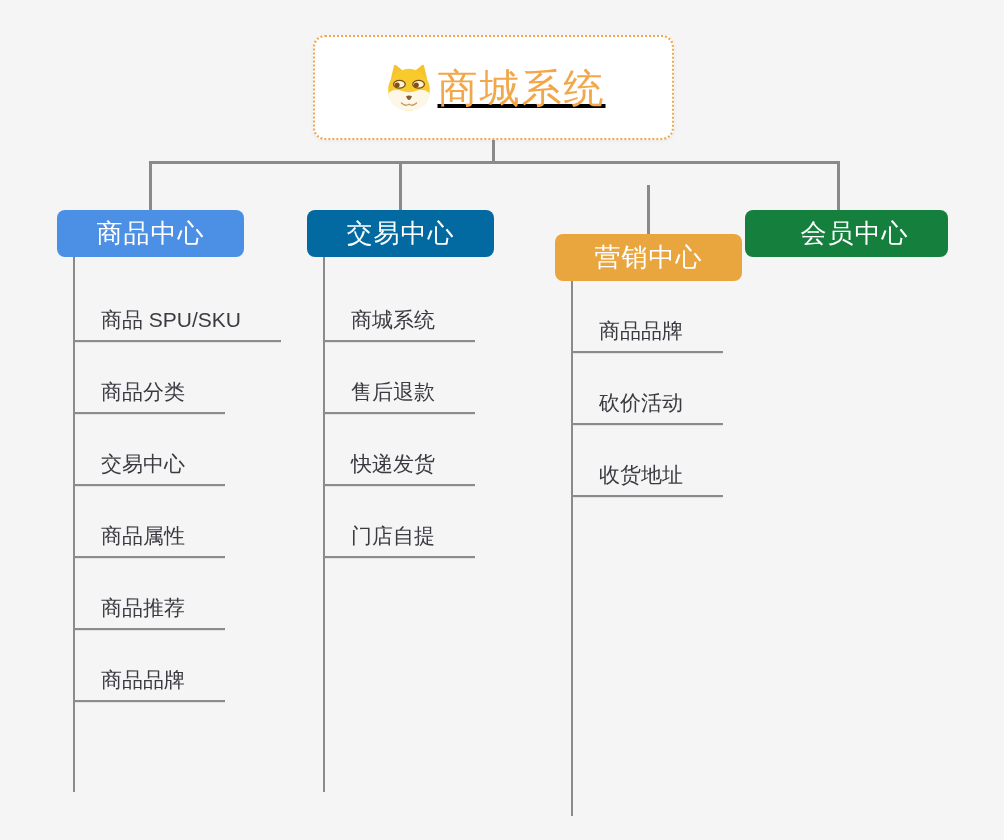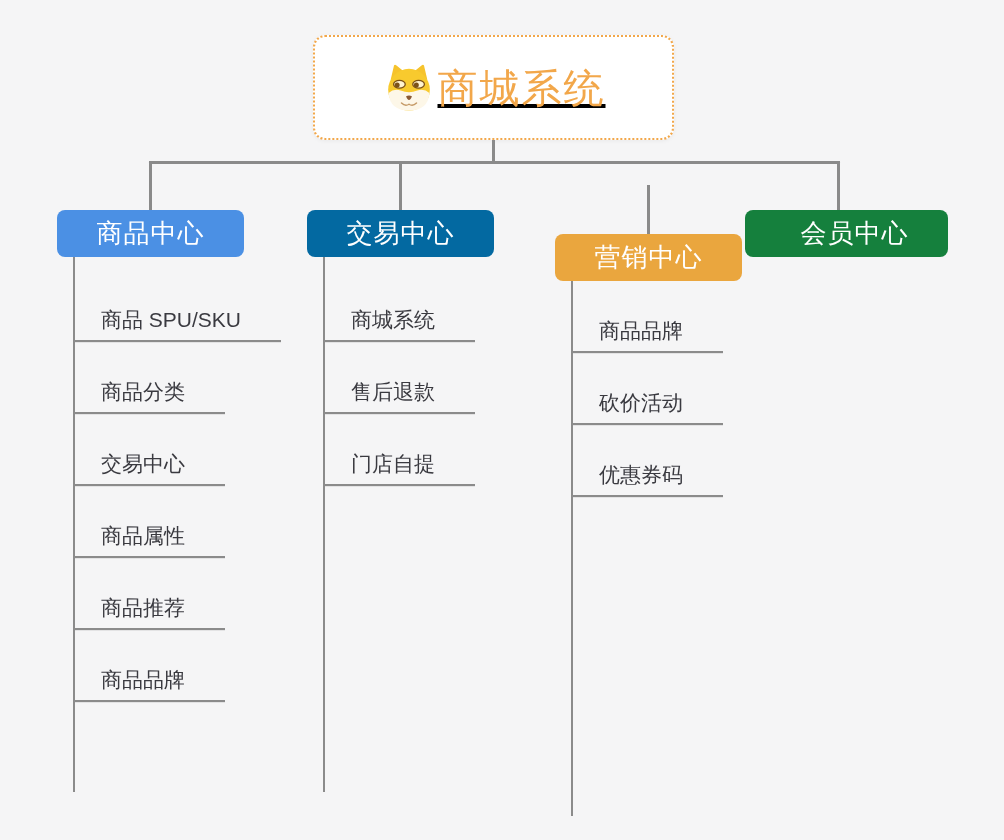--- a/index.html
+++ b/index.html
@@ -122,40 +122,43 @@
     </div>
     <div class="children">
       <div class="trunk"></div>
     <div class="child-row first">
             <span class="child-label">商城系统</span>
           </div>
           <div class="child-row">
             <span class="child-label">售后退款</span>
           </div>
           <div class="child-row">
+            <span class="child-label">快递发货</span>
+          </div>
+          <div class="child-row">
             <span class="child-label">门店自提</span>
           </div>
         </div>
   </div>
 
   <div class="branch-col" style="left: 555px; margin-top: 24px;">
     <div class="branch-drop"></div>
     <div class="branch-box" style="background: rgb(234, 166, 62);">
       <span class="branch-label">营销中心</span>
     </div>
     <div class="children">
       <div class="trunk"></div>
           <div class="child-row">
             <span class="child-label">商品品牌</span>
           </div>
           <div class="child-row">
             <span class="child-label">砍价活动</span>
           </div>
           <div class="child-row">
-            <span class="child-label">优惠券码</span>
+            <span class="child-label">收货地址</span>
           </div>
         </div>
   </div>
 
   <div class="branch-col" style="left: 745px;">
     <div class="branch-drop"></div>
     <div class="branch-box" style="background: #15803d; padding-left: 16px;">
       <span class="branch-label">会员中心</span>
     </div>
   </div>

